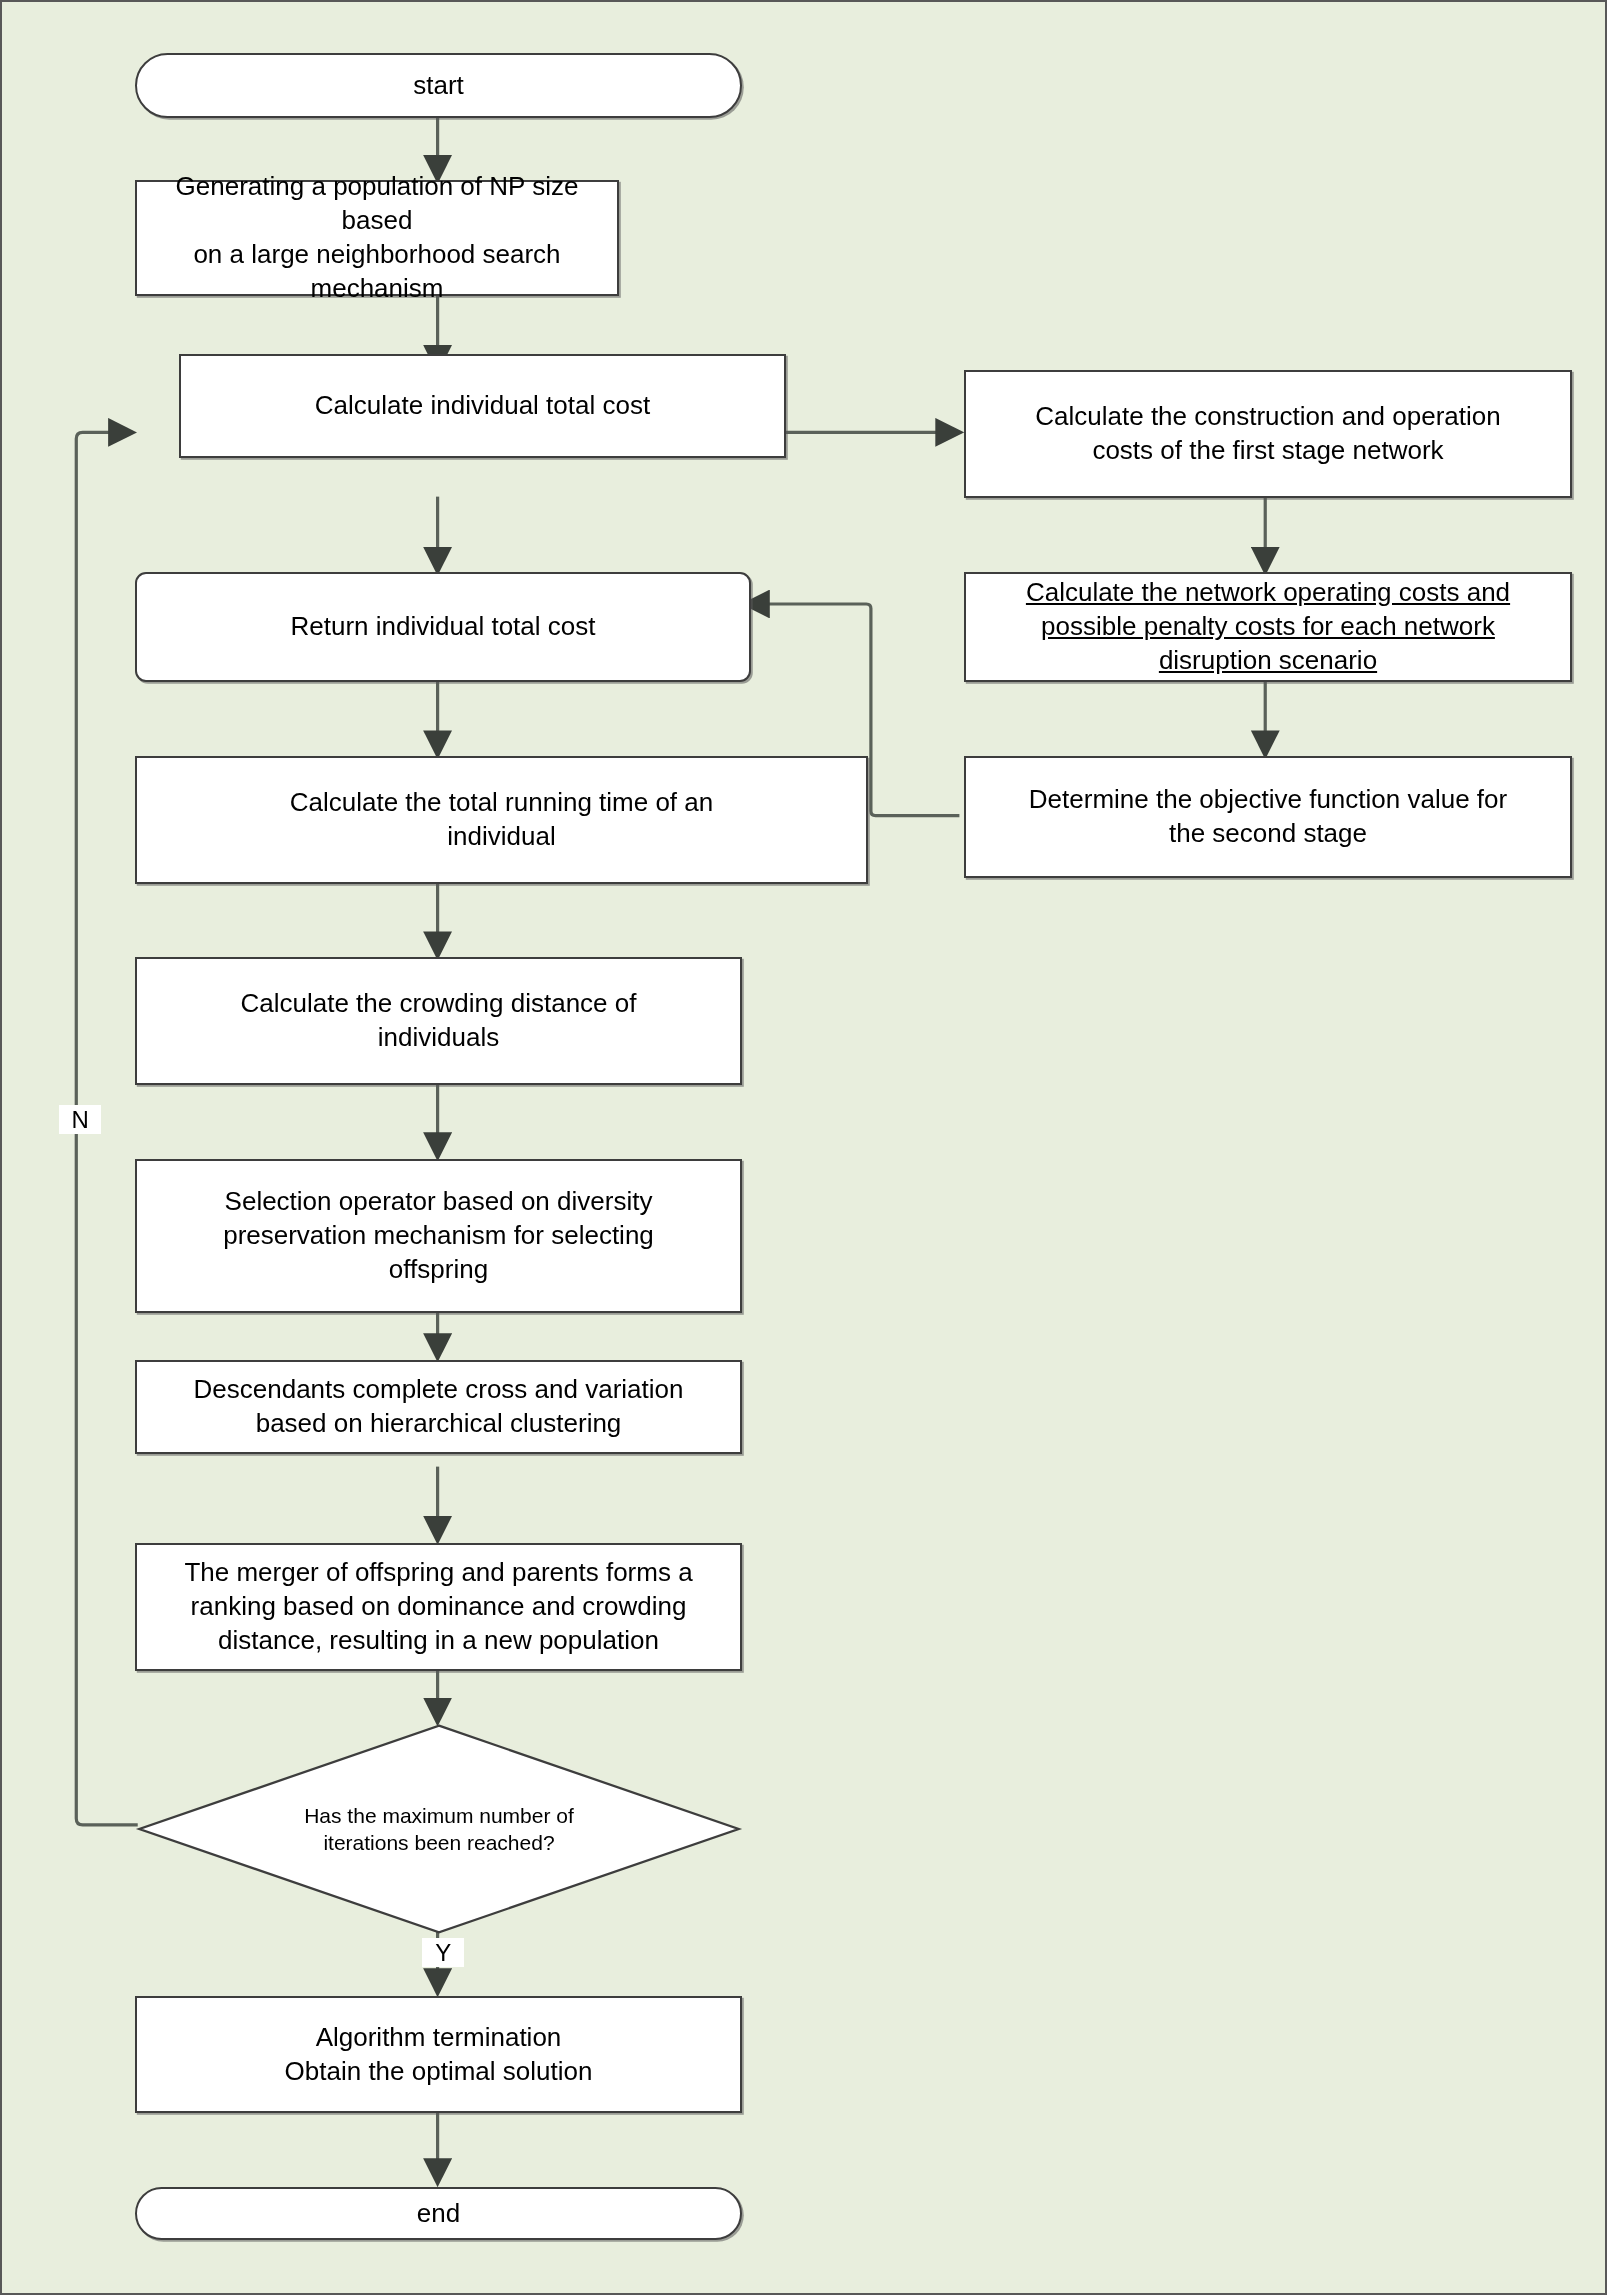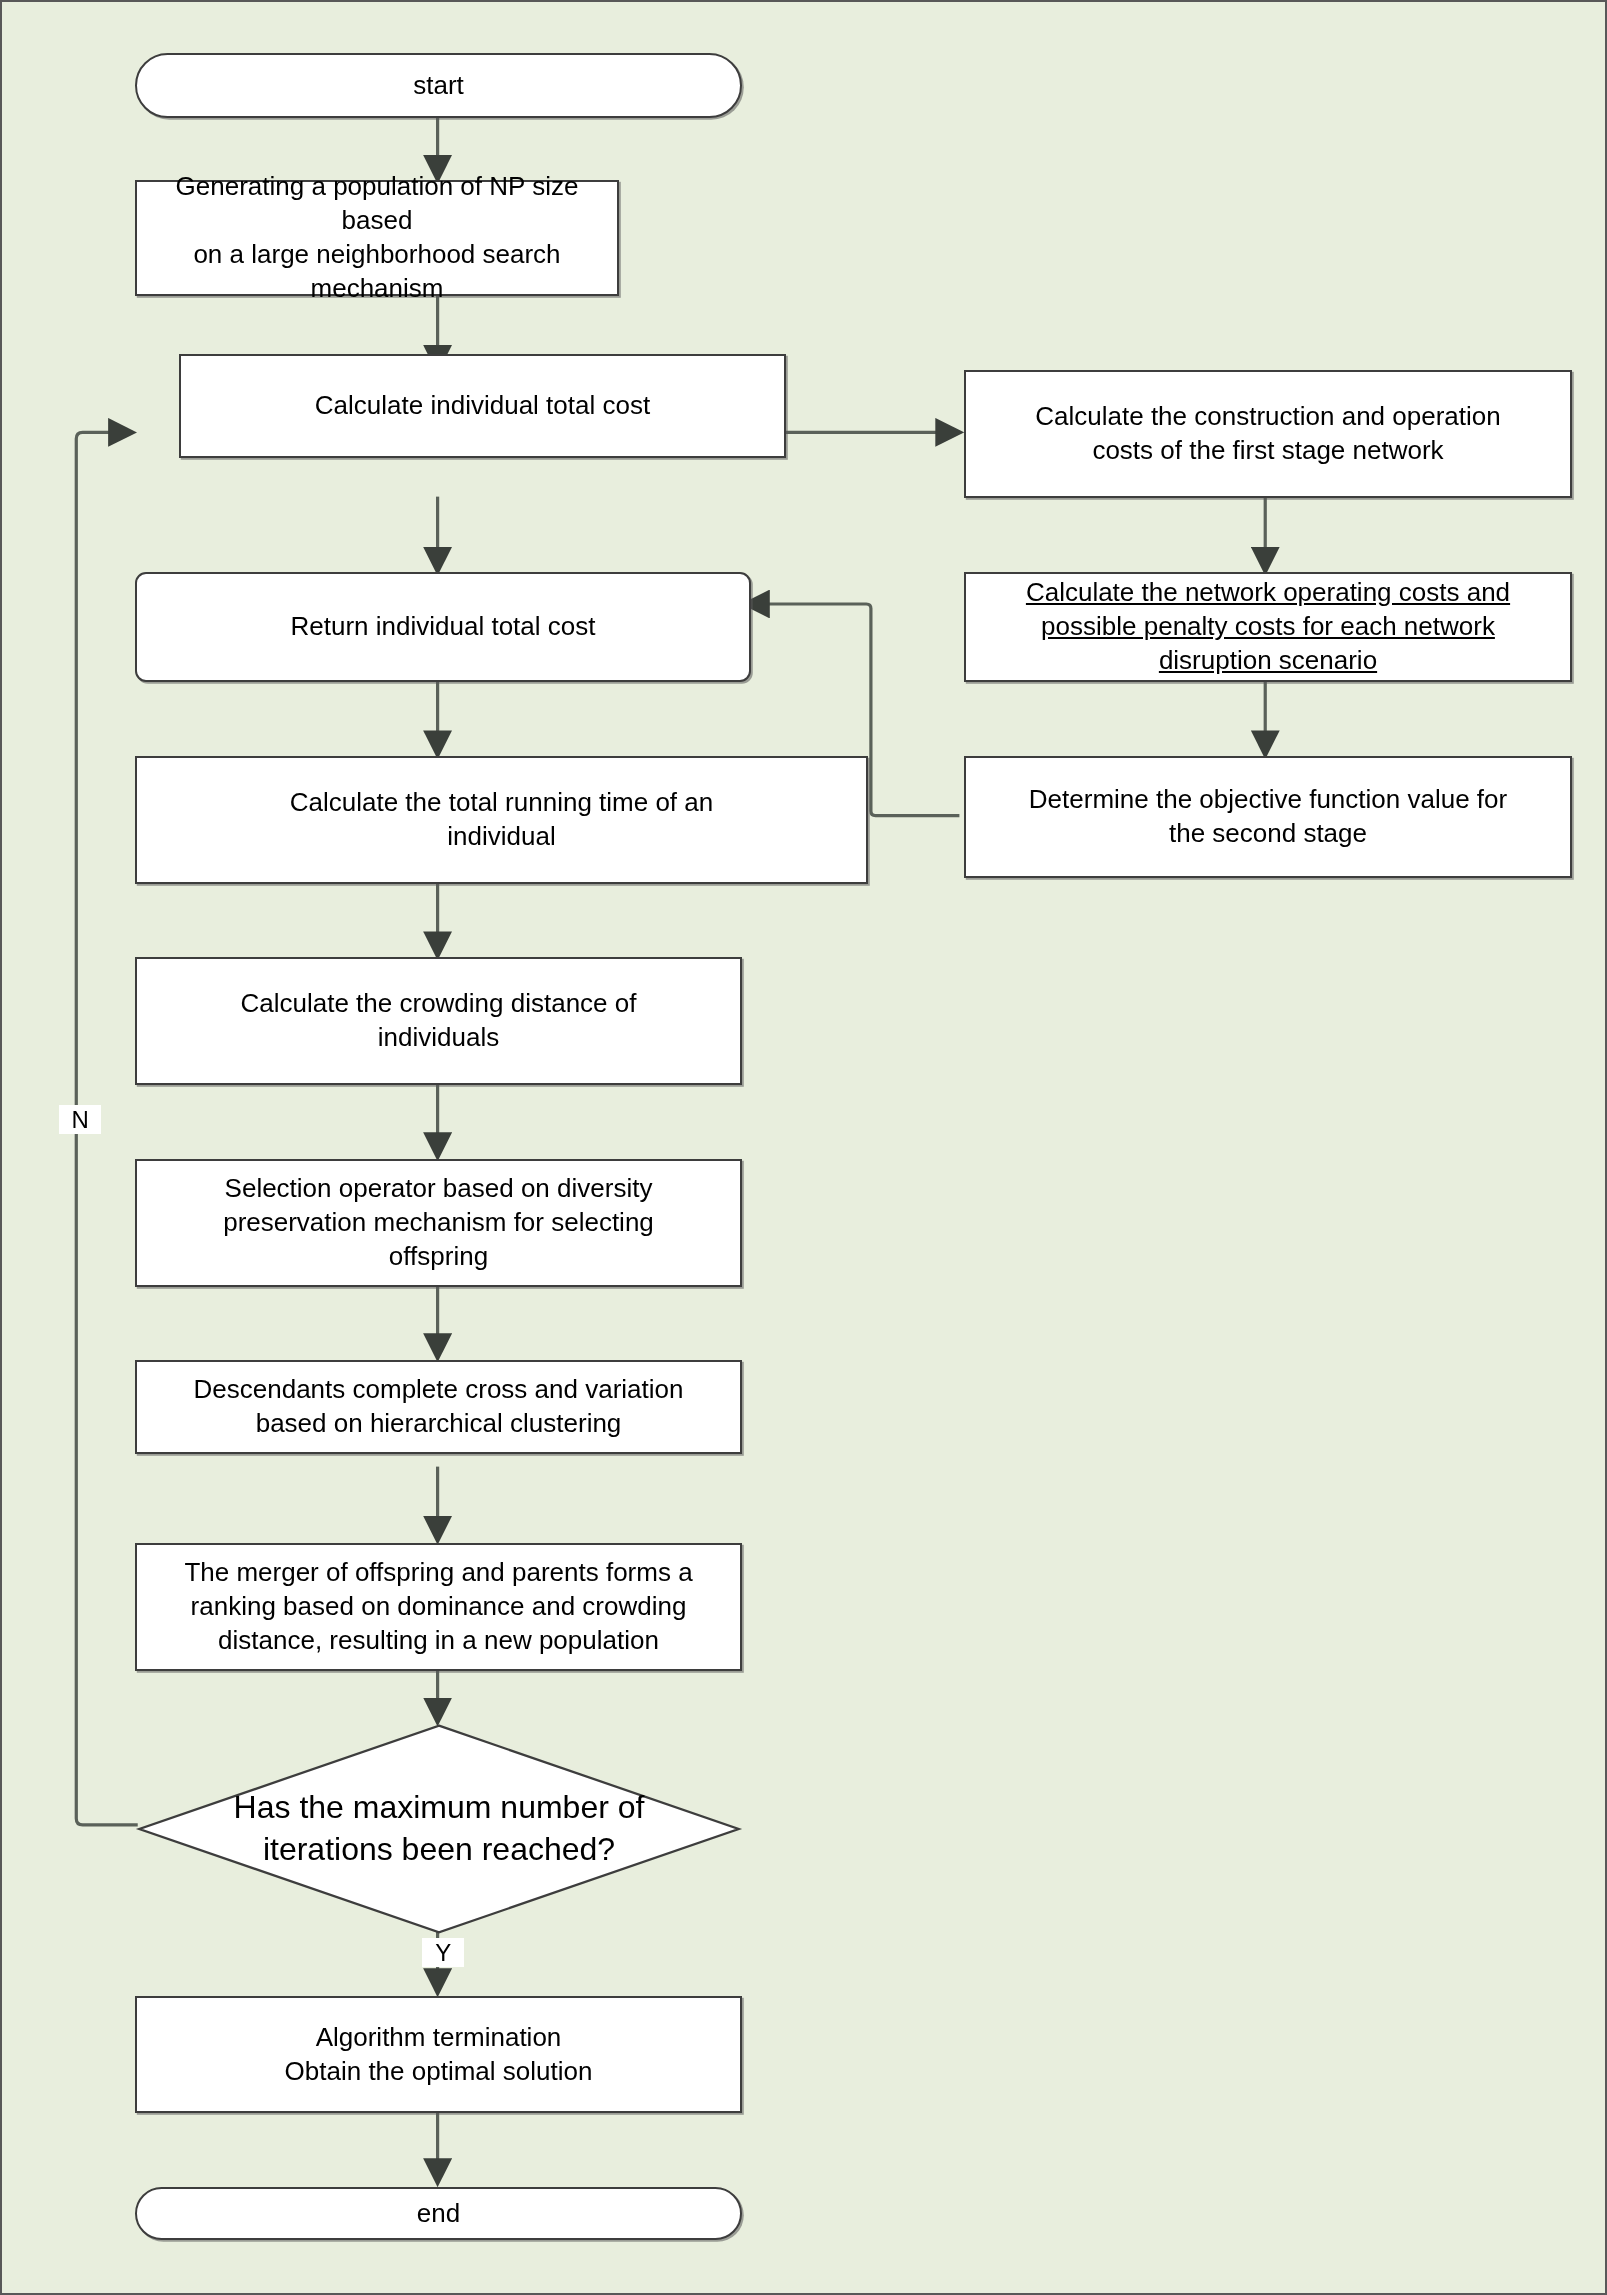--- a/index.html
+++ b/index.html
@@ -50,21 +50,21 @@
   .decision-label {
     position: absolute;
     left: 0;
     top: 0;
     width: 100%;
     height: 100%;
     display: flex;
     align-items: center;
     justify-content: center;
     text-align: center;
-    font-size: 32px;
+    font-size: 21px;
     line-height: 1.30;
     color: #000000;
     white-space: pre-line;
     pointer-events: none;
   }
   #edges {
     position: absolute;
     left: 0;
     top: 0;
     width: 100%;
@@ -142,21 +142,21 @@
   <div class="node" style="left:133px; top:352px; width:607px; height:104px;margin-left:44px;">Calculate individual total cost</div>
 
   <div class="node" style="left:133px; top:570px; width:616px; height:110px;border-radius:11px;">Return individual total cost</div>
 
   <div class="node" style="left:133px; top:754px; width:733px; height:128px;">Calculate the total running time of an
 individual</div>
 
   <div class="node" style="left:133px; top:955px; width:607px; height:128px;">Calculate the crowding distance of
 individuals</div>
 
-  <div class="node" style="left:133px; top:1157px; width:607px; height:128px;">Selection operator based on diversity
+  <div class="node" style="left:133px; top:1157px; width:607px; height:154px;">Selection operator based on diversity
 preservation mechanism for selecting
 offspring</div>
 
   <div class="node" style="left:133px; top:1358px; width:607px; height:94px;">Descendants complete cross and variation
 based on hierarchical clustering</div>
 
   <div class="node" style="left:133px; top:1541px; width:607px; height:128px;">The merger of offspring and parents forms a
 ranking based on dominance and crowding
 distance, resulting in a new population</div>
 

